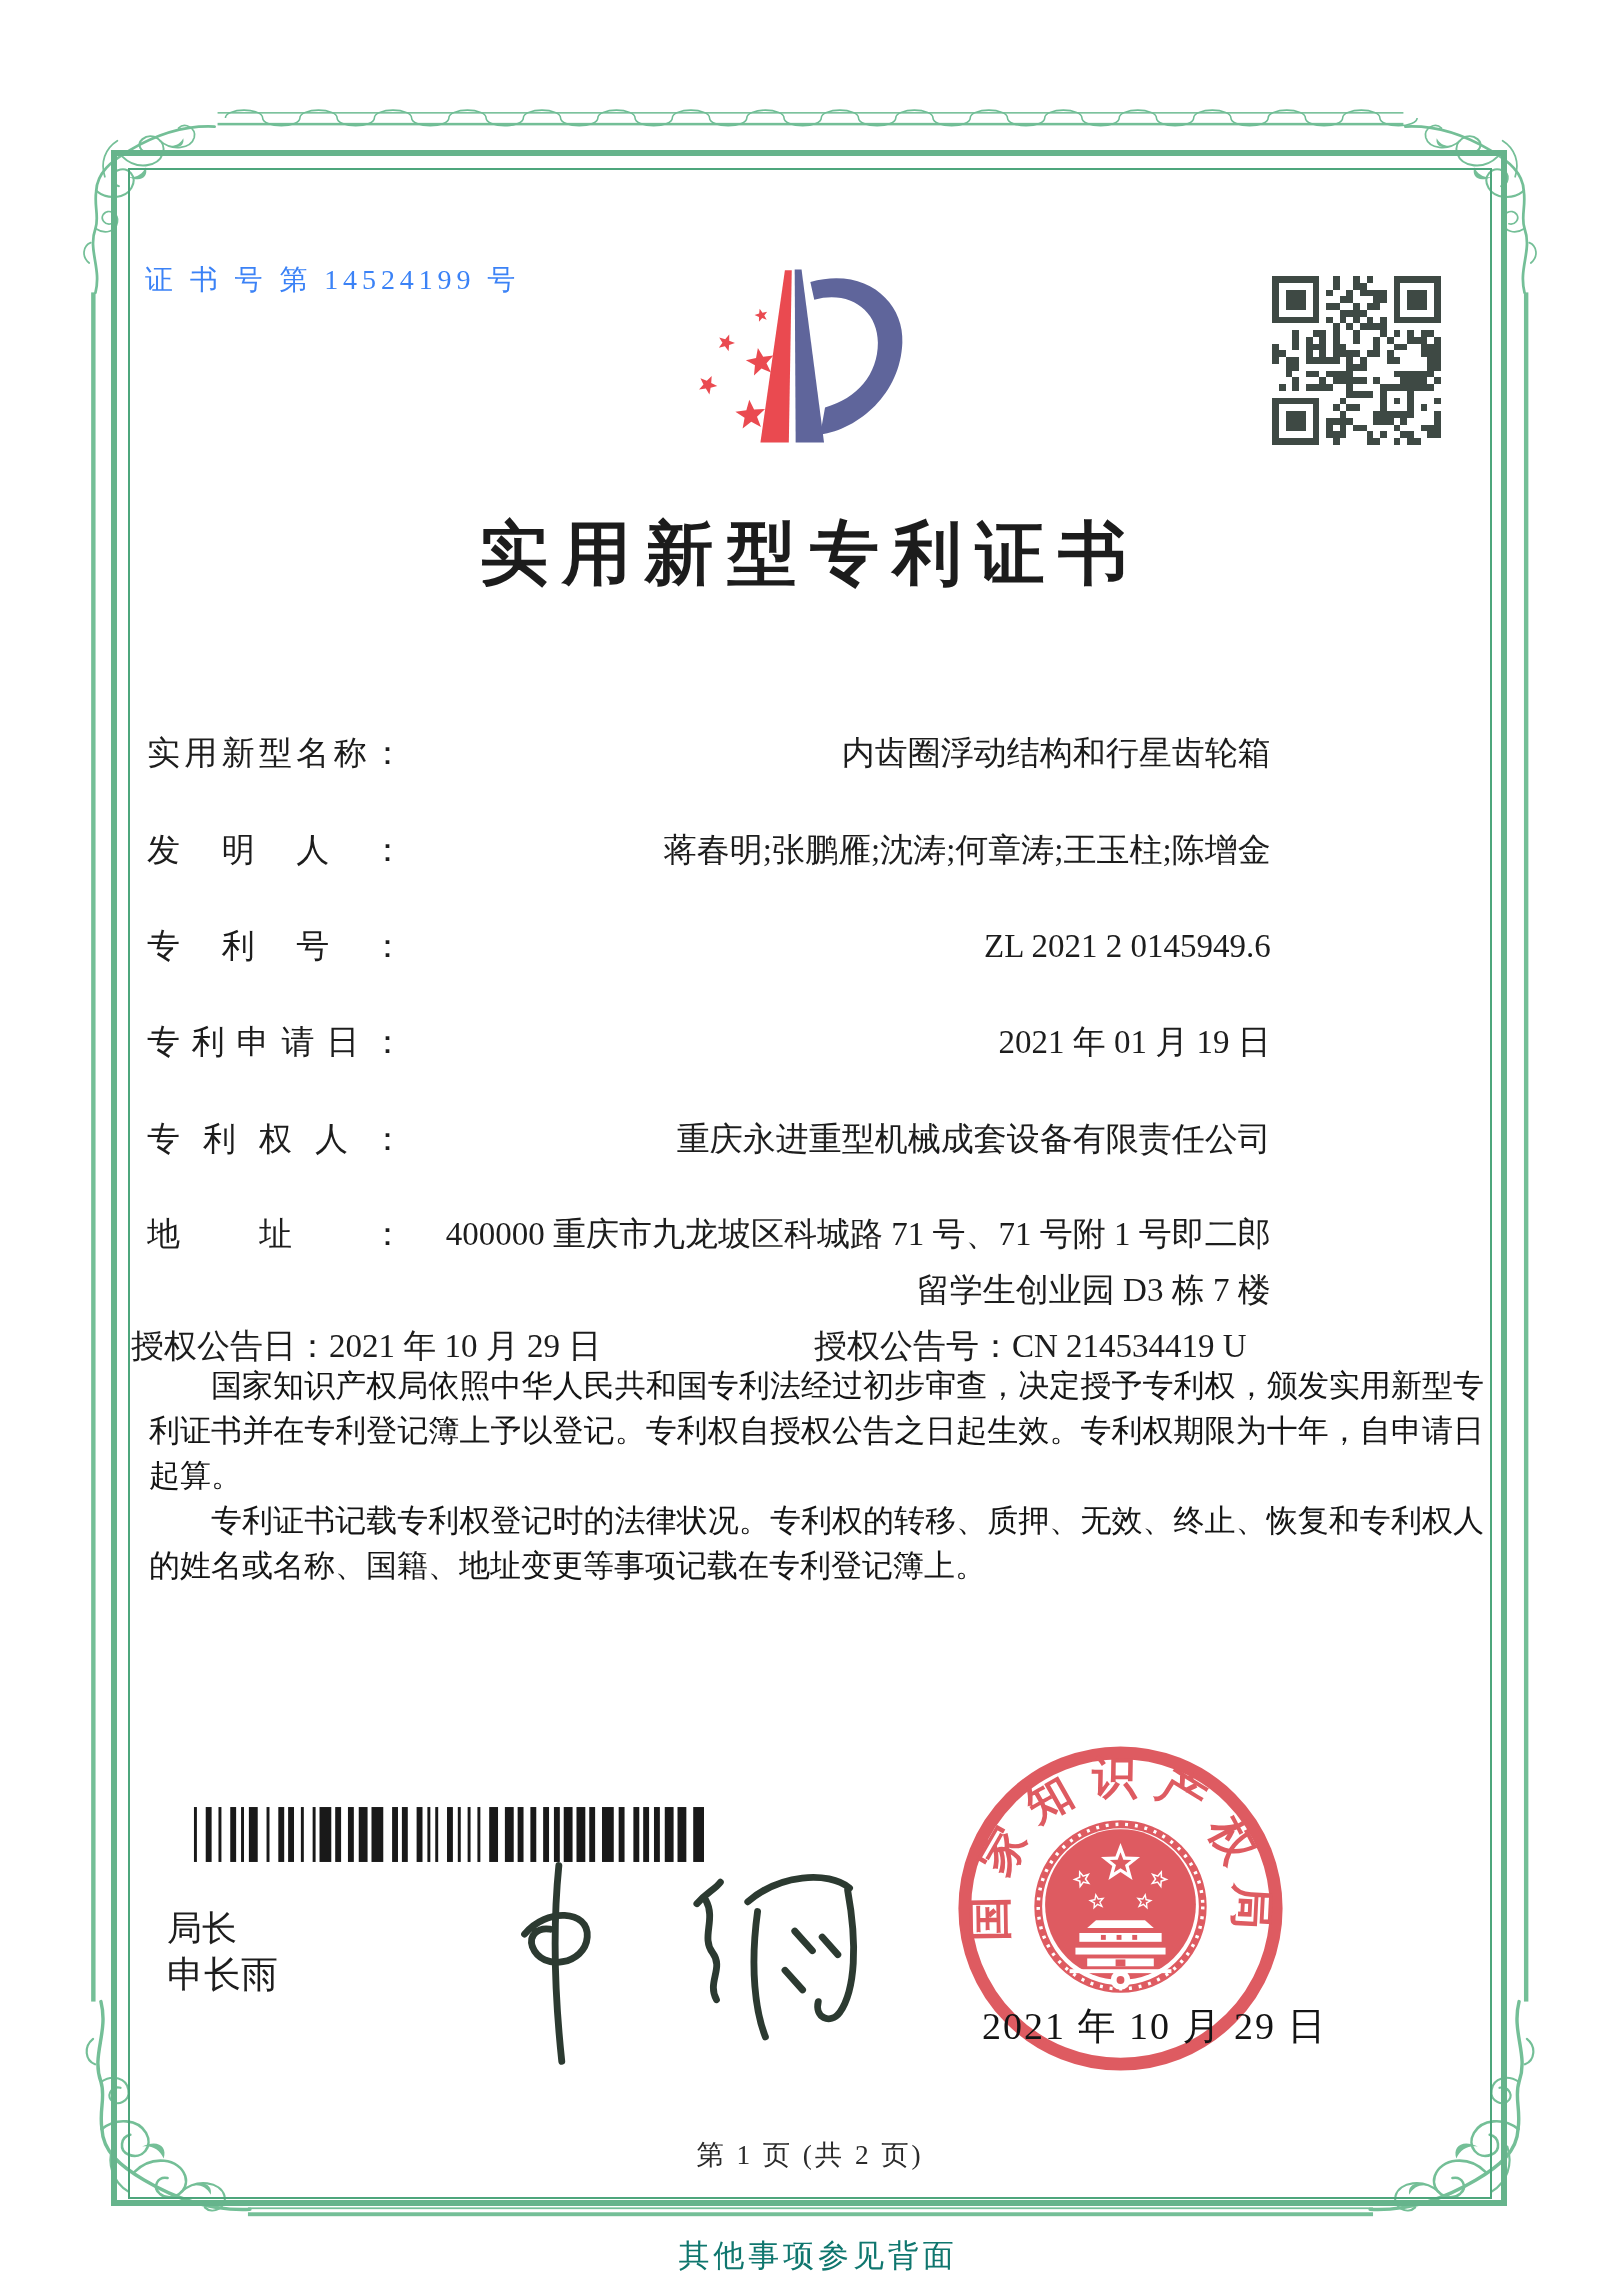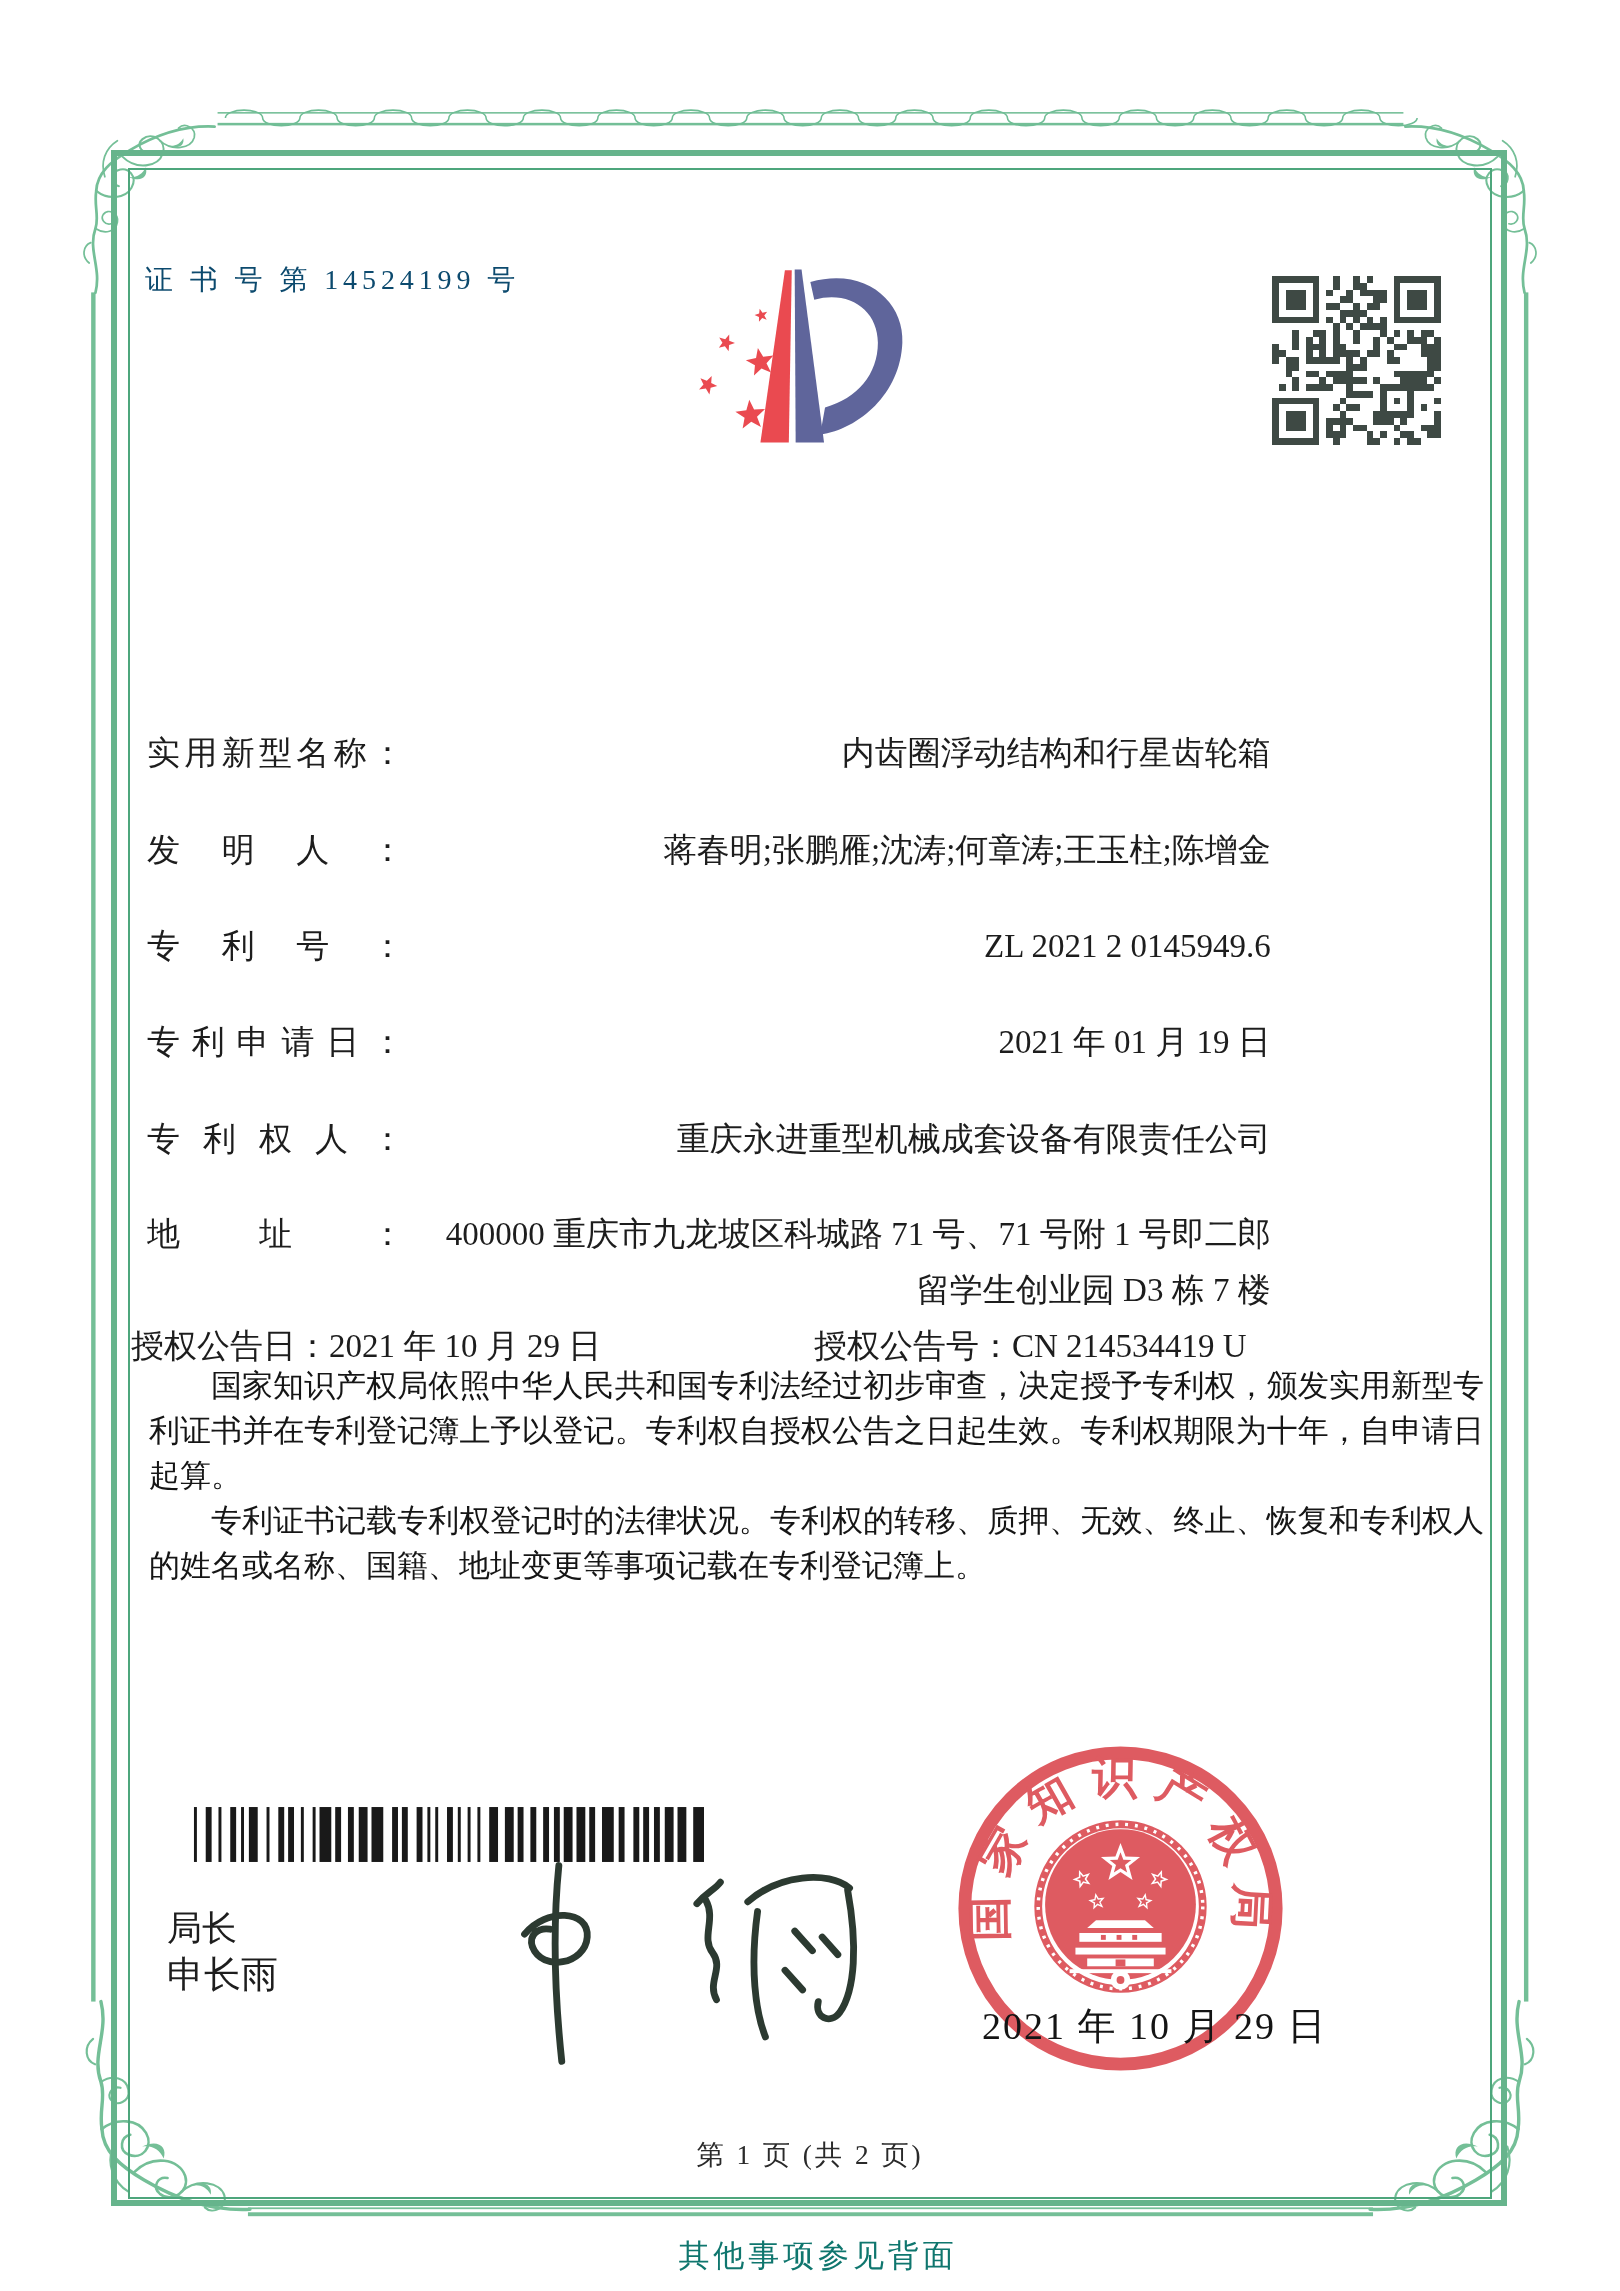--- a/index.html
+++ b/index.html
@@ -6,21 +6,21 @@
   .page{position:relative;width:1620px;height:2292px;background:#fff;overflow:hidden;
         font-family:"Liberation Serif","DejaVu Serif",serif;color:#1d1d1d;}
   svg{display:block}
   
   .orn{position:absolute;left:0;top:0;z-index:1;pointer-events:none;}
   
   .frame-thick{position:absolute;left:111px;top:150px;width:1384px;height:2044px;
                border:6.9px solid var(--g1,#66b48c);z-index:2;}
   .frame-thin{position:absolute;left:128px;top:168px;width:1360px;height:2027px;
               border:2px solid var(--g2,#4da67c);z-index:2;}
-  .cert-no{position:absolute;left:145px;top:261px;font-size:28px;letter-spacing:4.9px;color:#0c4a6e;z-index:3;}
+  .cert-no{position:absolute;left:145px;top:261px;font-size:28px;letter-spacing:4.9px;color:#3b82f6;z-index:3;}
   .logo{position:absolute;left:642px;top:241px;z-index:3;}
   .qr{position:absolute;left:1272px;top:276px;z-index:3;}
   .title{position:absolute;left:0;top:508px;width:100%;text-align:center;font-size:69px;
          font-weight:bold;letter-spacing:13.7px;color:#1c1c1c;z-index:3;}
   .frow{position:absolute;left:147px;display:flex;font-size:33px;line-height:56px;z-index:3;}
   .flabel{width:257px;flex:none;text-align:justify;text-align-last:justify;}
   .fvalue{width:853px;margin-left:13.7px;text-align:right;}
   .r1{top:725px}.r2{top:822px}.r3{top:918px}.r4{top:1014px}.r5{top:1111px}.r6{top:1206px}
   .grow{position:absolute;top:1318px;font-size:33px;line-height:56px;z-index:3;white-space:nowrap;}
   .g1{left:131px}.g2{left:814px}
@@ -300,20 +300,21 @@
         <rect x="20" y="2" width="3" height="3" fill="#3e4944"></rect>
         <rect x="0" y="18" width="7" height="7" fill="#3e4944"></rect>
         <rect x="1" y="19" width="5" height="5" fill="#fff"></rect>
         <rect x="2" y="20" width="3" height="3" fill="#3e4944"></rect>
         <rect x="16" y="16" width="5" height="5" fill="#3e4944"></rect>
         <rect x="17" y="17" width="3" height="3" fill="#fff"></rect>
         <rect x="18" y="18" width="1" height="1" fill="#3e4944"></rect>
       </g>
   </svg>
 
+  <div class="title">实用新型专利证书</div>
 
   <div class="frow r1">
     <div class="flabel">实用新型名称：</div>
     <div class="fvalue">内齿圈浮动结构和行星齿轮箱</div>
   </div>
   <div class="frow r2">
     <div class="flabel">发明人：</div>
     <div class="fvalue">蒋春明;张鹏雁;沈涛;何章涛;王玉柱;陈增金</div>
   </div>
   <div class="frow r3">

